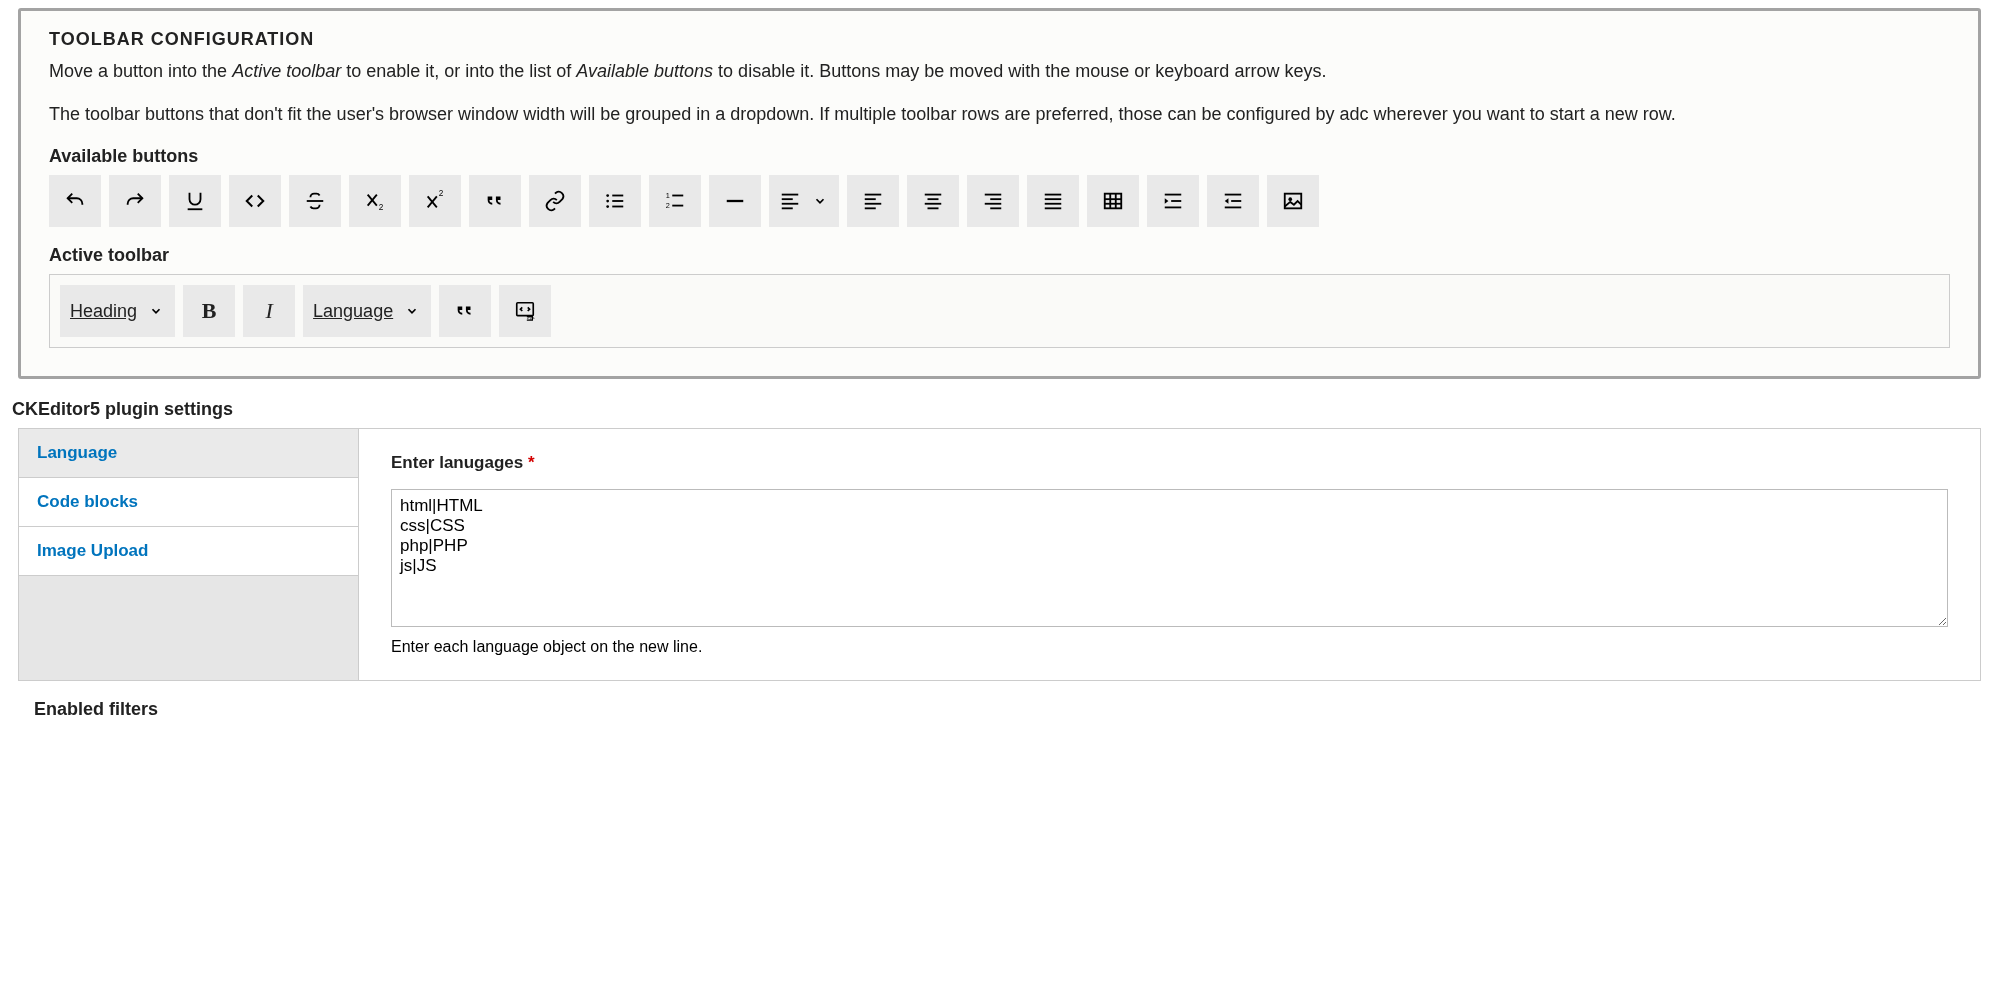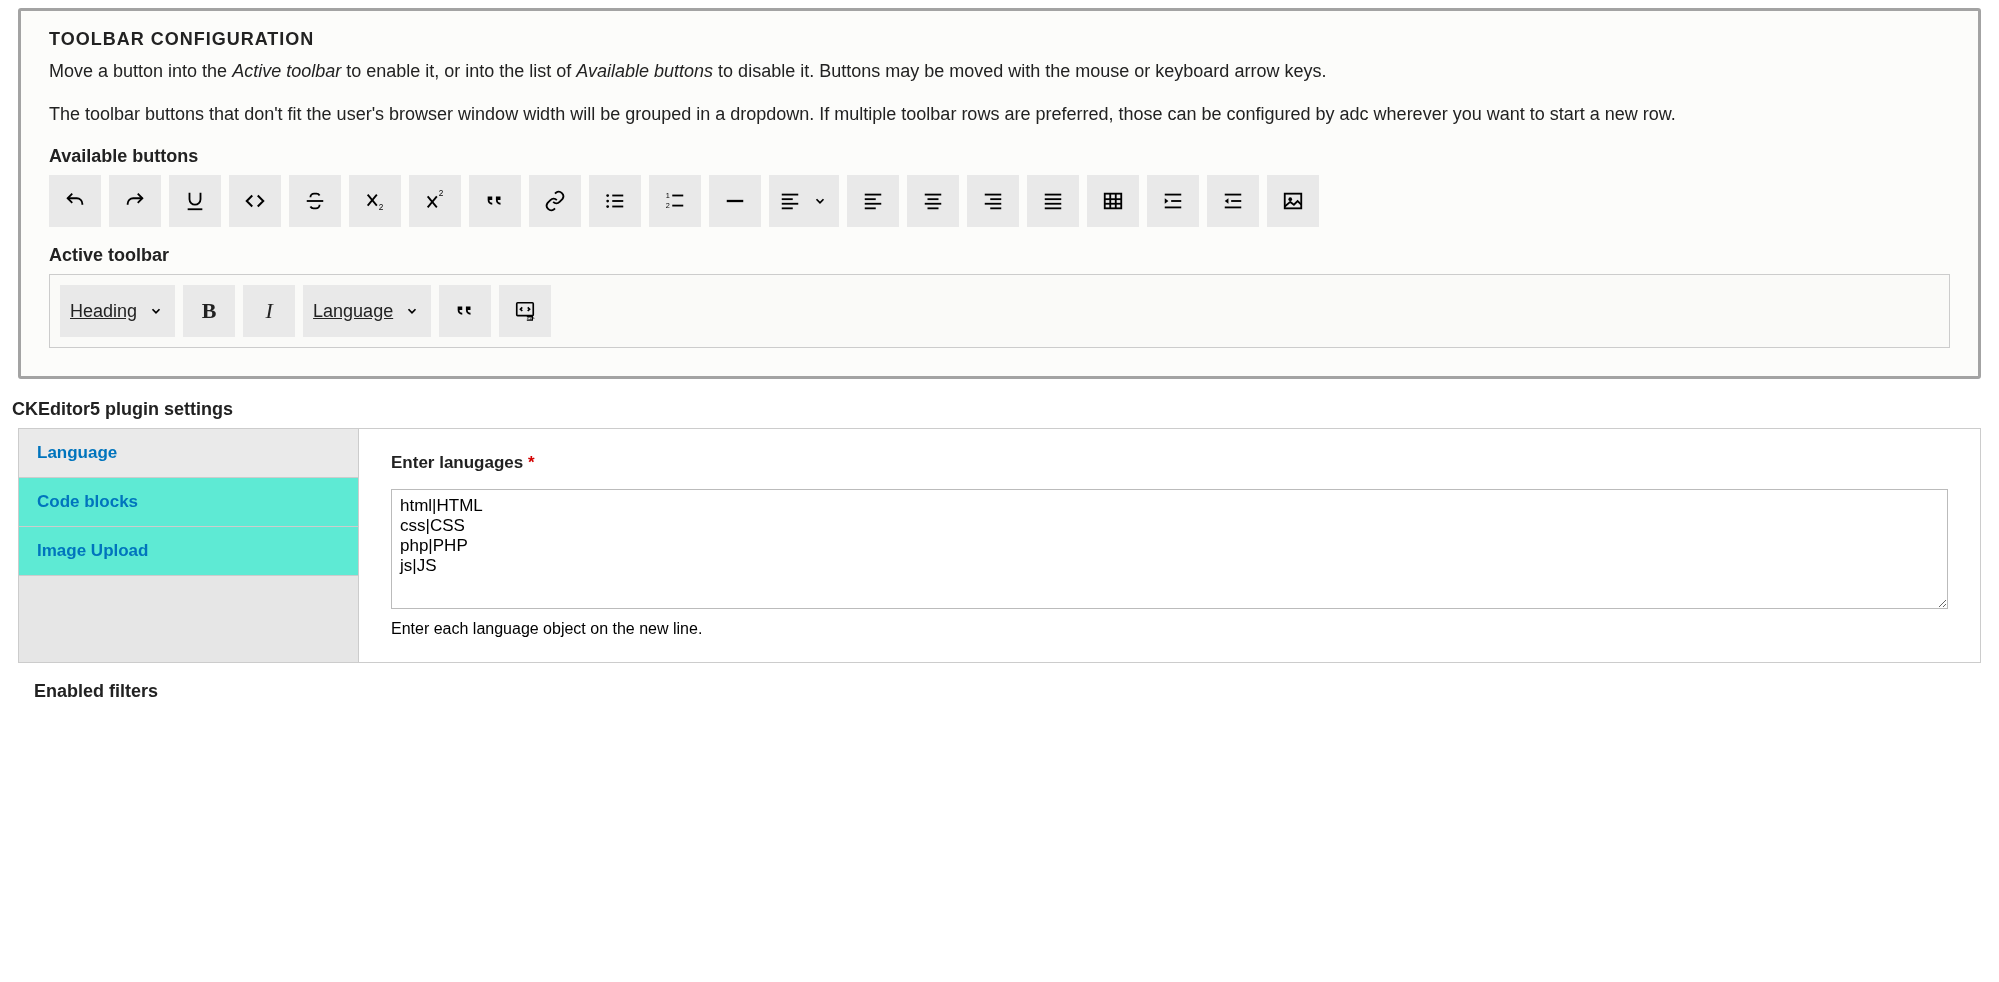--- a/index.html
+++ b/index.html
@@ -80,21 +80,21 @@
       display: flex;
       flex-direction: column;
     }
     .vert-tab {
       padding: 14px 18px;
       border-bottom: 1px solid #ccc;
       color: #0074bd;
       cursor: pointer;
       font-weight: 600;
       font-size: 17px;
-      background: #5eead4;
+      background: #ffffff;
     }
     .vert-tab.active {
       background: #eaeaea;
     }
     .tab-panel {
       flex: 1;
       padding: 24px 32px;
       background: #fff;
     }
     .field-label {
@@ -103,21 +103,21 @@
       margin-bottom: 16px;
     }
     .required { color: #d40000; }
     .ta {
       width: 100%;
       font-family: inherit;
       font-size: 17px;
       padding: 6px 8px;
       border: 1px solid #bbb;
       resize: vertical;
-      height: 120px;
+      height: 138px;
     }
     .helptext {
       color: #000000;
       font-size: 16px;
       margin-top: 6px;
     }
     .bottom-heading {
       font-weight: bold;
       font-size: 18px;
       margin: 18px 18px 0 34px;

